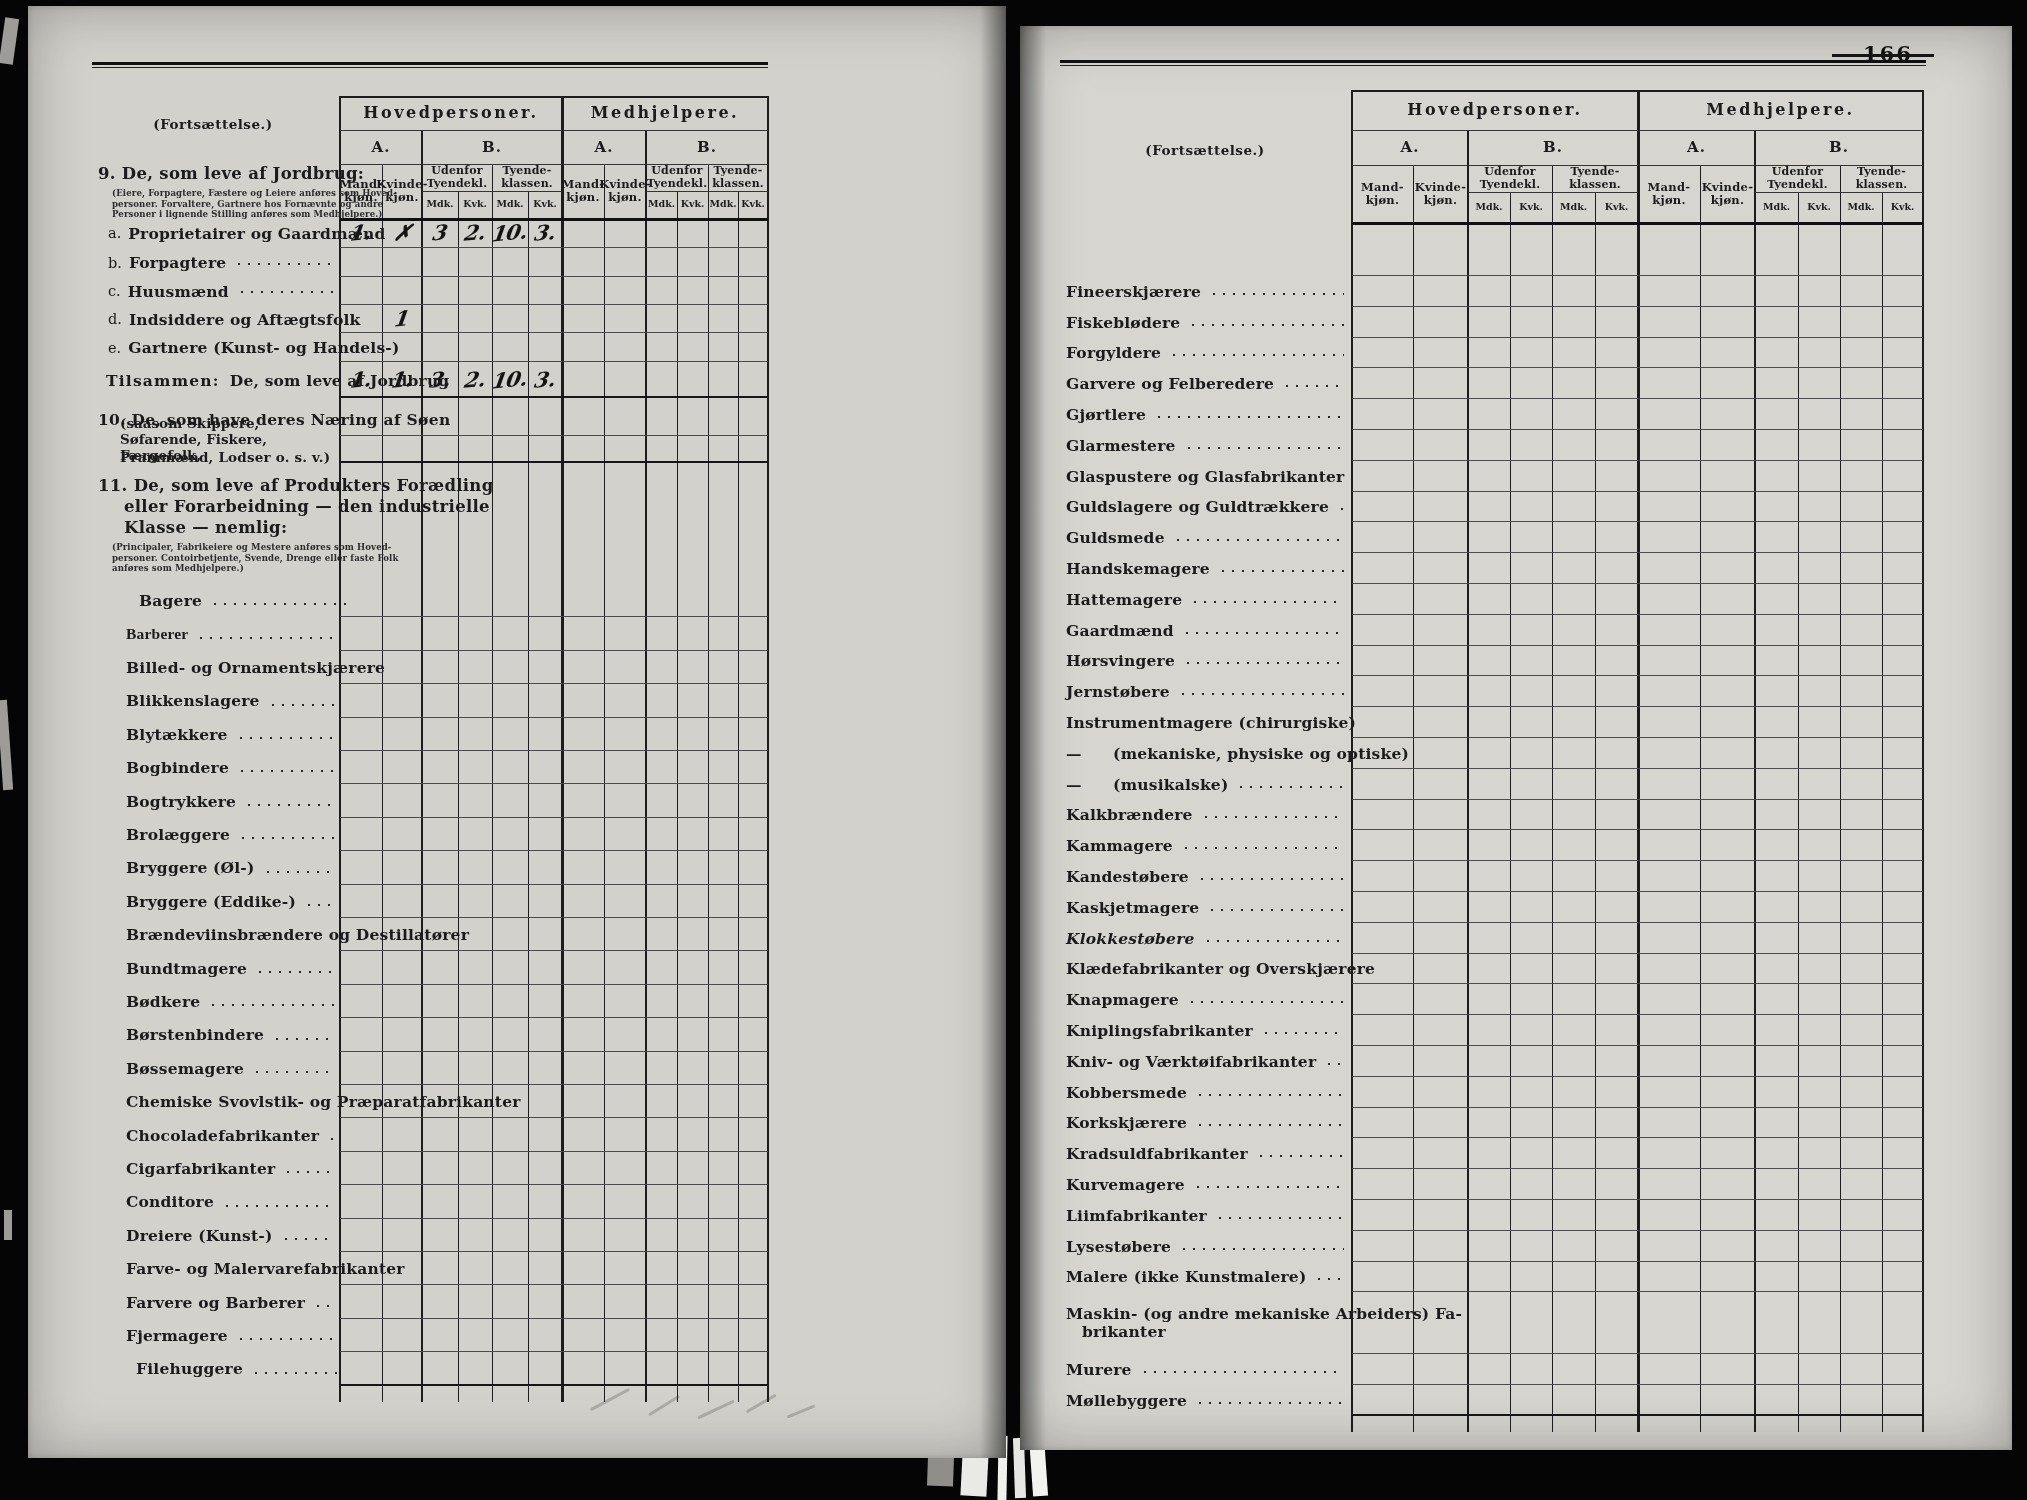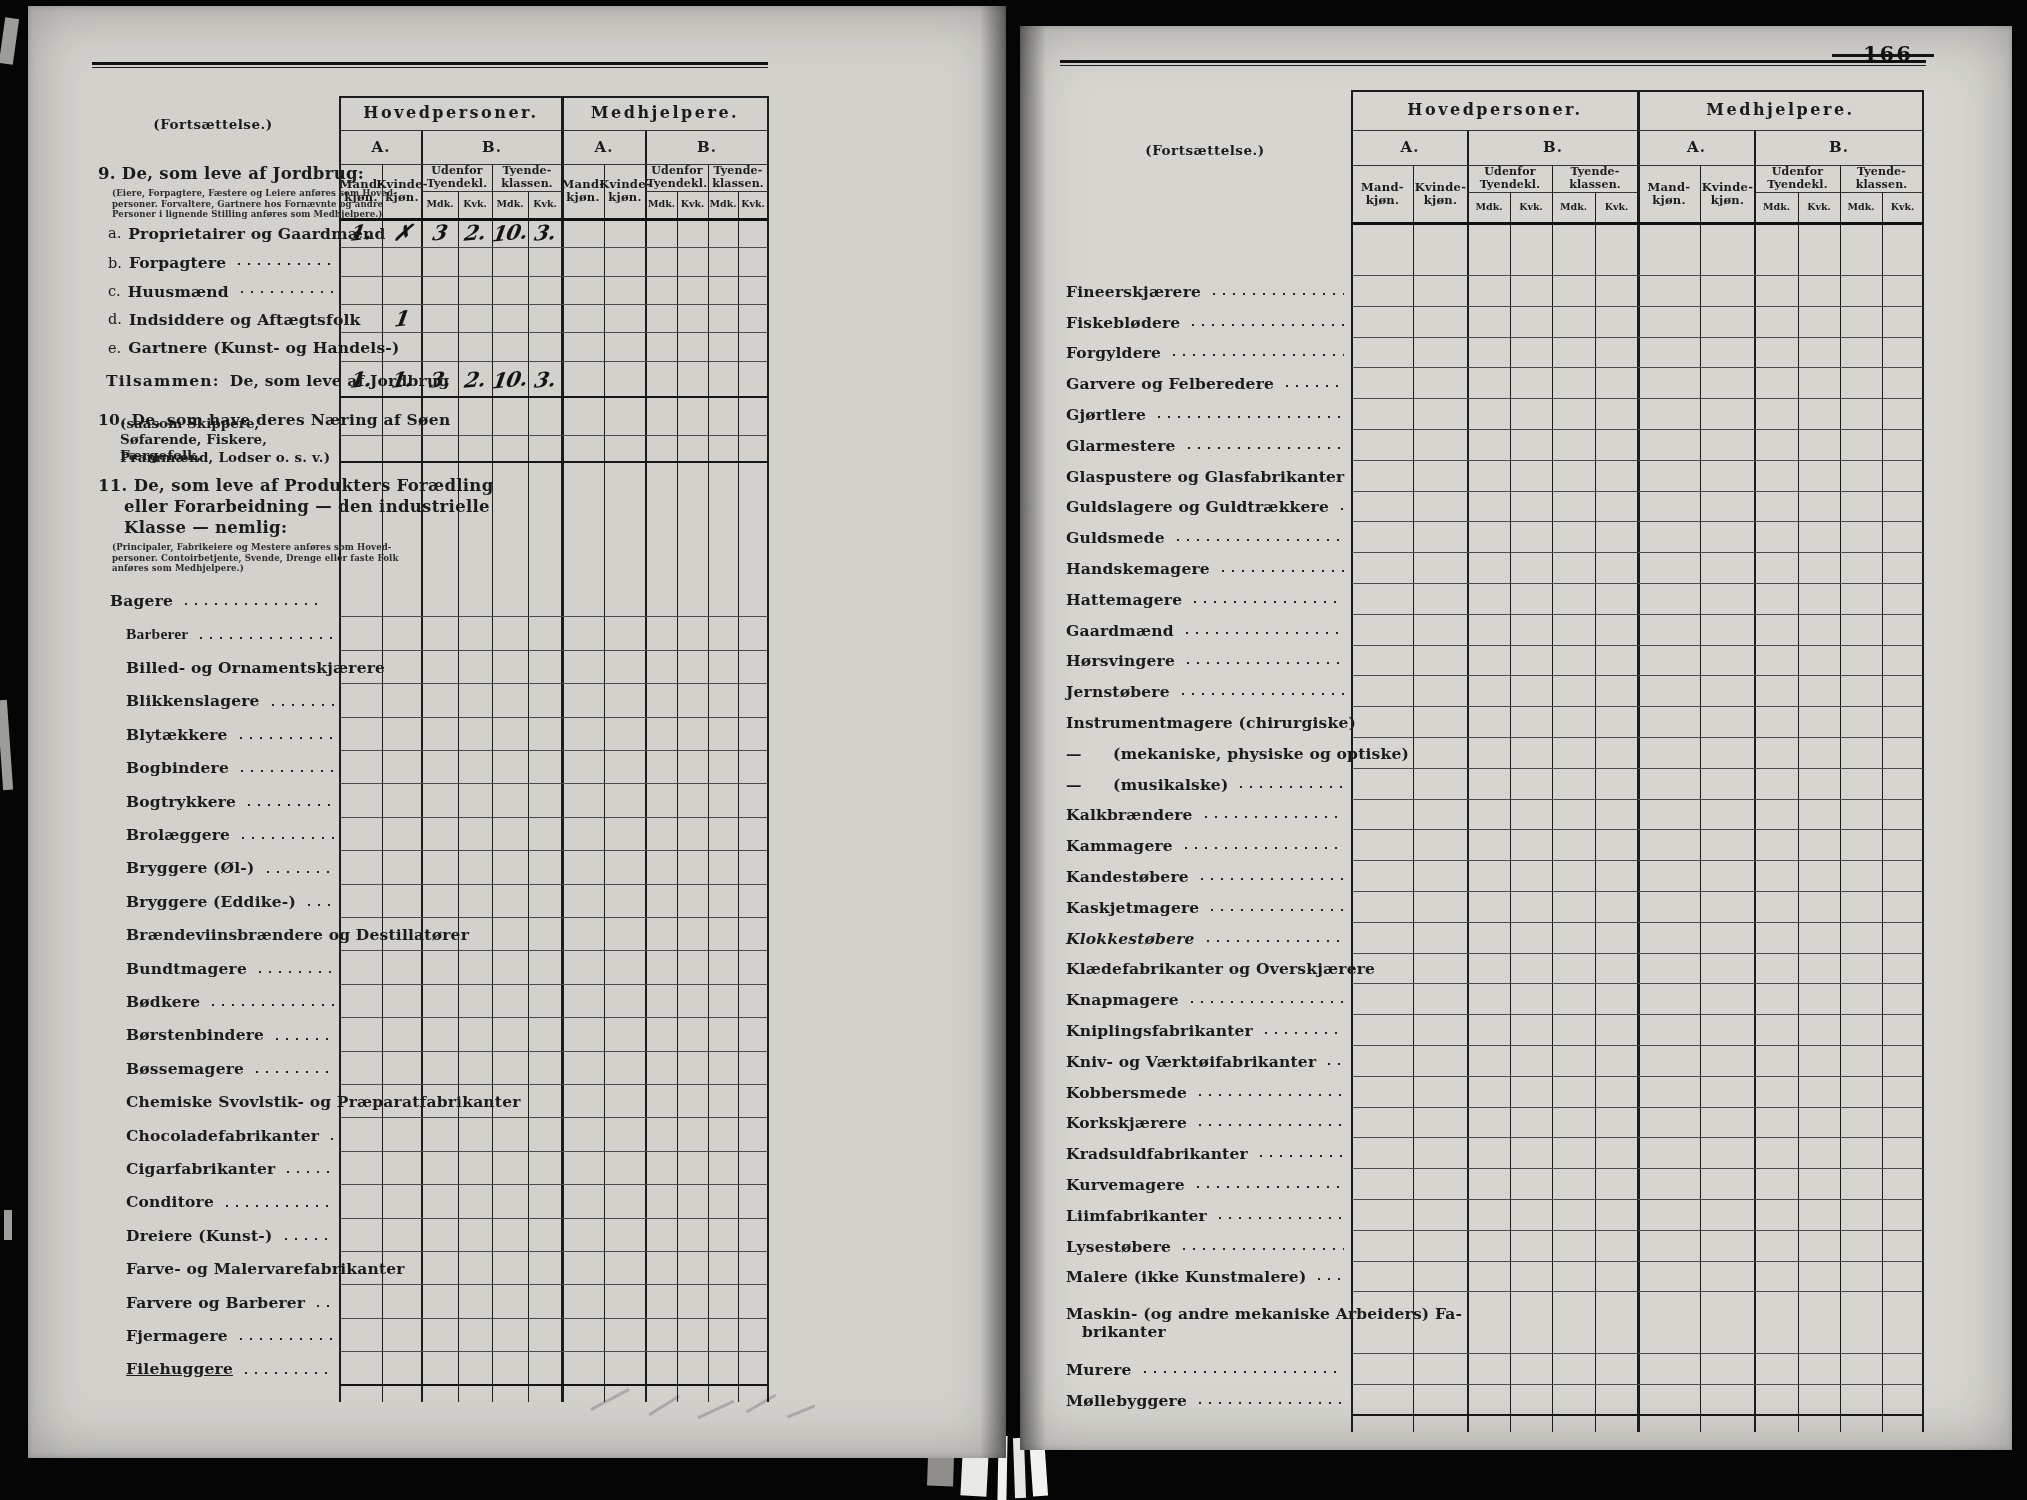--- a/index.html
+++ b/index.html
@@ -322,21 +322,21 @@
         <div class="cell" style="width: 34px;"></div>
         <div class="cell" style="width: 36px;"></div>
         <div class="cell" style="width: 34px;"></div>
         <div class="cell" style="width: 42px;"></div>
         <div class="cell" style="width: 42px;"></div>
         <div class="cell" style="width: 31px;"></div>
         <div class="cell" style="width: 31px;"></div>
         <div class="cell" style="width: 30px;"></div>
         <div class="cell" style="width: 30px;"></div>
       </div>
-      <div class="lblrow" style="left: 82px; top: 578px; width: 210px; height: 33.4px; text-align: center;">
+      <div class="lblrow" style="left: 111px; top: 578px; width: 210px; height: 33.4px; text-align: center;">
         <div class="txt">Bagere</div>
         <div class="leader"></div>
       </div>
       <div class="cellrow" style="left: 312px; top: 611.4px; width: 428px; height: 33.4px; border-bottom: 1.2px solid rgb(75, 75, 75); box-sizing: border-box;">
         <div class="cell" style="width: 42px;"></div>
         <div class="cell" style="width: 40px;"></div>
         <div class="cell" style="width: 36px;"></div>
         <div class="cell" style="width: 34px;"></div>
         <div class="cell" style="width: 36px;"></div>
         <div class="cell" style="width: 34px;"></div>
@@ -736,21 +736,21 @@
         <div class="cell" style="width: 34px;"></div>
         <div class="cell" style="width: 36px;"></div>
         <div class="cell" style="width: 34px;"></div>
         <div class="cell" style="width: 42px;"></div>
         <div class="cell" style="width: 42px;"></div>
         <div class="cell" style="width: 31px;"></div>
         <div class="cell" style="width: 31px;"></div>
         <div class="cell" style="width: 30px;"></div>
         <div class="cell" style="width: 30px;"></div>
       </div>
-      <div class="lblrow" style="left: 98px; top: 1346.2px; width: 210px; height: 33.4px; text-decoration: underline;">
+      <div class="lblrow" style="left: 108px; top: 1346.2px; width: 210px; height: 33.4px;">
         <div class="txt">Filehuggere</div>
         <div class="leader"></div>
       </div>
       <div class="scribble" style="left: 560px; top: 1392px; width: 44px; height: 3px; transform: rotate(-28deg);"></div>
       <div class="scribble" style="left: 618px; top: 1398px; width: 36px; height: 2.5px; transform: rotate(-32deg);"></div>
       <div class="scribble" style="left: 668px; top: 1402px; width: 40px; height: 3px; transform: rotate(-25deg);"></div>
       <div class="scribble" style="left: 716px; top: 1396px; width: 34px; height: 2.5px; transform: rotate(-30deg);"></div>
       <div class="scribble" style="left: 758px; top: 1404px; width: 30px; height: 2.5px; transform: rotate(-22deg);"></div>
     </div>
 

